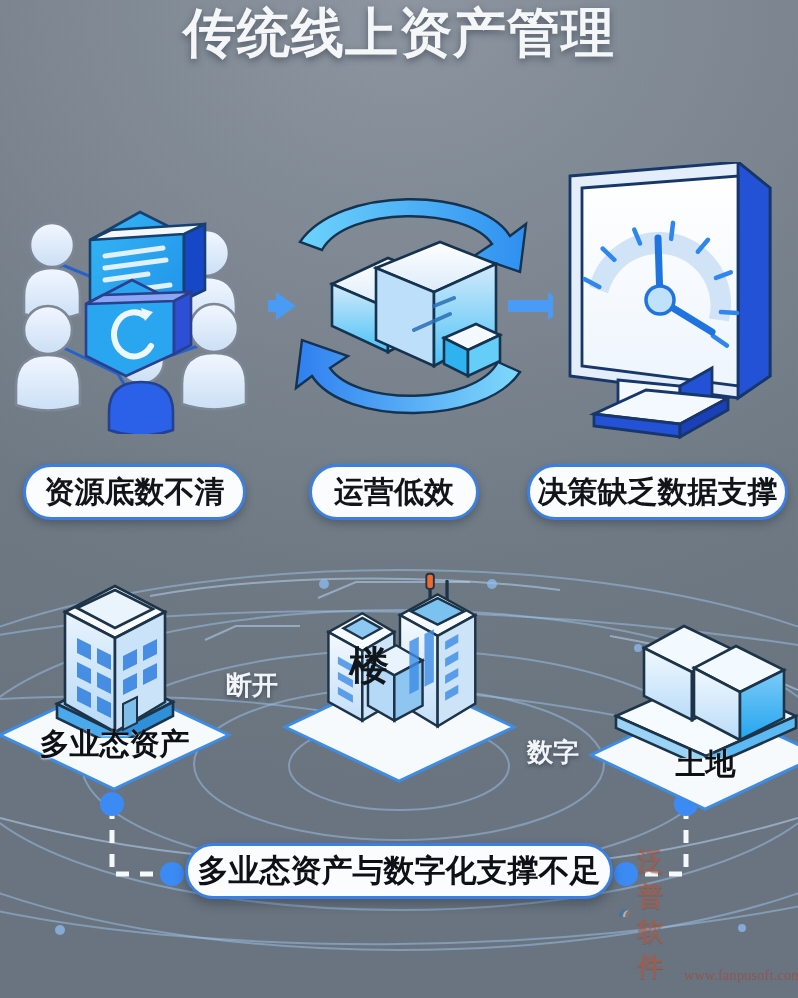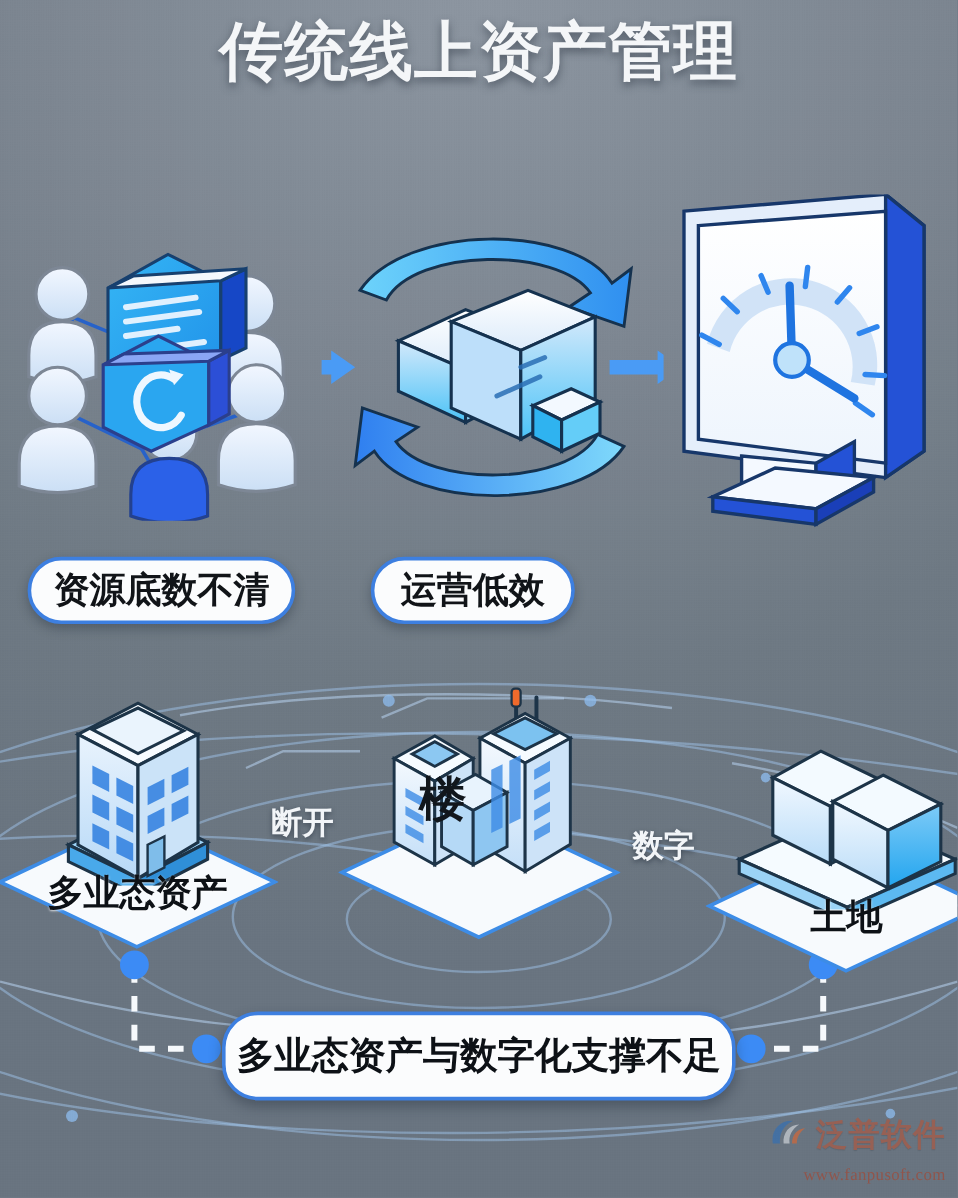--- a/index.html
+++ b/index.html
@@ -27,21 +27,20 @@
   #title{
     position:absolute;left:0;right:0;top:2px;
     text-align:center;
     color:#f4f6f8;
     font-weight:bold;
     font-size:53px;
     line-height:62px;
     letter-spacing:1px;
     text-shadow:0 3px 7px rgba(40,50,62,.55);
     white-space:pre-line;
-    margin-top:11px;
   }
   
   .illus{position:absolute;}
   #illus-network{left:8px;top:168px;width:262px;height:266px;}
   #illus-cycle{left:268px;top:180px;width:285px;height:252px;}
   #illus-monitor{left:560px;top:162px;width:232px;height:285px;}
   
   .pill{
     position:absolute;
     background:#fbfcfd;
@@ -69,35 +68,35 @@
     font-weight:bold;font-size:30px;color:#0d1116;
     text-shadow:0 1px 2px rgba(255,255,255,.8);
   }
   
   .conn-word{
     position:absolute;
     color:#f2f5f8;font-weight:bold;font-size:26px;
     text-shadow:0 2px 4px rgba(35,45,58,.6);
   }
   #conn-0{left:226px;top:668px;}
-  #conn-1{left:527px;top:687px;}
+  #conn-1{left:527px;top:735px;}
   
   #banner{
-    position:absolute;left:185px;top:843px;width:428px;height:74px;
+    position:absolute;left:185px;top:843px;width:428px;height:56px;
     background:#fbfcfd;border:3px solid #3d7fe0;border-radius:30px;
     display:flex;align-items:center;justify-content:center;
     color:#0d1116;font-weight:bold;font-size:31px;white-space:nowrap;
     box-shadow:0 5px 11px rgba(30,40,52,.38);
   }
   #dashes{position:absolute;left:0;top:770px;width:798px;height:140px;}
   
   #watermark{
     position:absolute;right:10px;bottom:14px;
     width:170px;height:56px;opacity:.62;
-    display:flex;flex-direction:column;align-items:flex-end;
+    display:flex;flex-direction:row;align-items:flex-end;
   }
   #wm-row{display:flex;align-items:center;gap:5px;}
   #wm-name{
     color:#b4553a;font-weight:bold;font-size:26px;letter-spacing:1px;
     text-shadow:0 1px 1px rgba(0,0,0,.2);
   }
   #wm-url{
     color:#a8432c;font-size:14px;letter-spacing:.3px;
     font-family:Liberation Serif, serif;
     margin-top:9px;
@@ -283,20 +282,23 @@
       </g>
       <circle cx="0" cy="0" r="14" fill="#bfe2fa" stroke="#1f74e0" stroke-width="3.5"></circle>
     </g>
   </svg>
 
   <div class="pill" id="pill-0">
       <span>资源底数不清</span>
     </div>
   <div class="pill" id="pill-1">
       <span>运营低效</span>
+    </div>
+  <div class="pill" id="pill-2">
+      <span>决策缺乏数据支撑</span>
     </div>
 
   <svg id="dashes" viewBox="0 0 798 140">
     <g stroke="#f6f9fc" stroke-width="5" fill="none" stroke-dasharray="13 11" stroke-linecap="butt">
       <path d="M112 36 L112 104 L168 104"></path>
       <path d="M686 36 L686 104 L630 104"></path>
     </g>
     <g fill="#3c8bf5">
       <circle cx="112" cy="34" r="12"></circle>
       <circle cx="172" cy="104" r="12"></circle>

